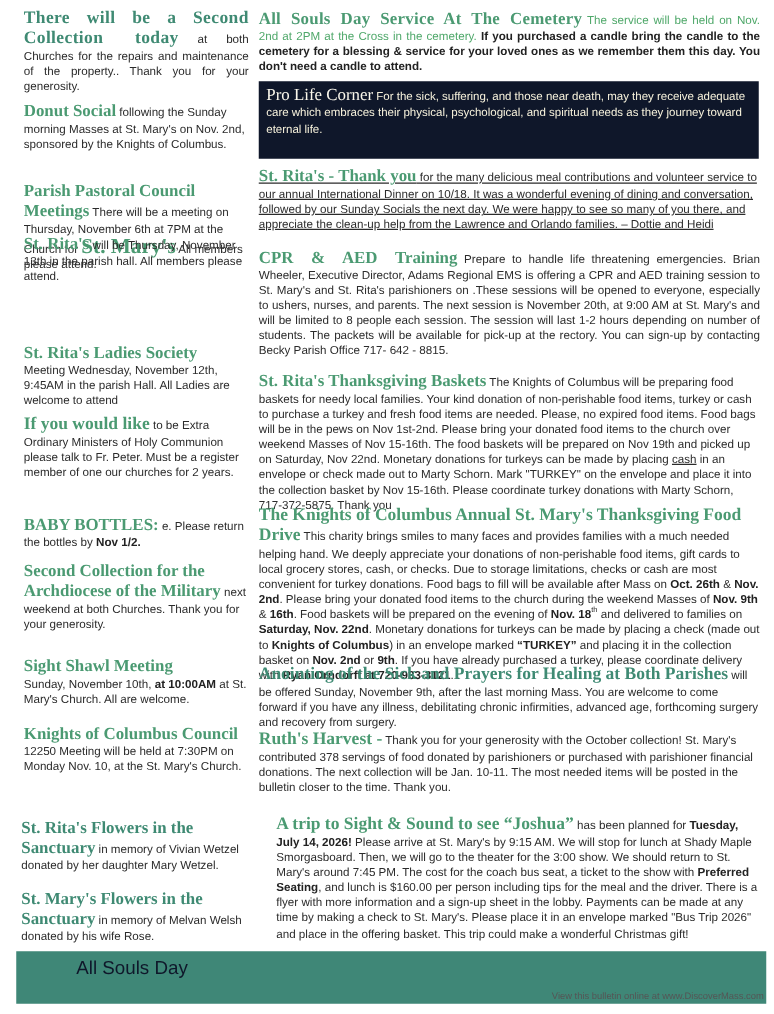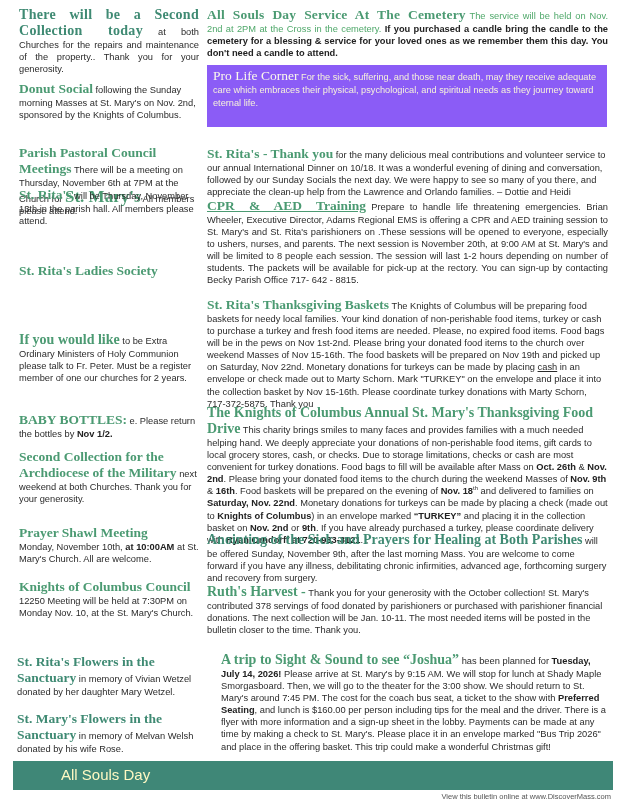--- a/index.html
+++ b/index.html
@@ -20,55 +20,55 @@
   .item u { text-decoration: underline; }
   .item sup { font-size: 6px; vertical-align: super; line-height: 0; }
   .justify { text-align: justify; }
 
   
   #l-second-collection { position: absolute; top: 0; }
   #l-second-collection .h { letter-spacing: 0.3px; word-spacing: 9px; font-size: 14px; }
   #l-donut { position: absolute; top: 74px; }
   #l-ppc { position: absolute; top: 138px; }
   #l-rita { position: absolute; top: 180px; }
-  #l-ladies { position: absolute; top: 256px; }
+  #l-ladies { position: absolute; top: 267px; }
   #l-ifyou { position: absolute; top: 325px; }
   #l-baby { position: absolute; top: 405px; }
   #l-military { position: absolute; top: 442px; }
   #l-shawl { position: absolute; top: 518px; }
   #l-kofc { position: absolute; top: 572px; }
   #l-rita-flowers { position: absolute; top: 647px; left: -2px; }
   #l-mary-flowers { position: absolute; top: 704px; left: -2px; }
 
   
   #r-allsouls { position: absolute; top: 0; }
   #r-allsouls .h { word-spacing: 3px; letter-spacing: 0.2px; }
   #r-allsouls .sub { color: #4fa86a; font-size: 9.3px; font-weight: normal; font-family: "Liberation Sans", sans-serif; }
   #r-allsouls b { color: #222; }
 
   #r-prolife {
     position: absolute; top: 58px; left: 0; width: 400px; height: 62px;
-    background: #8b5cf6; color: #f7f2dc; padding: 5px 6px;
+    background: #0f172a; color: #f7f2dc; padding: 5px 6px;
     font-size: 9.2px; line-height: 12.8px;
   }
   #r-prolife .h { font-family: "Liberation Serif", serif; font-size: 13.5px; color: #fbf8ec; font-weight: normal; }
 
-  #r-thankyou { position: absolute; top: 139px; }
+  #r-thankyou { position: absolute; top: 126px; text-decoration: underline; }
   #r-cpr { position: absolute; top: 191px; }
-  #r-cpr .h { word-spacing: 8px; text-decoration: underline; }
+  #r-cpr .h { word-spacing: 8px; }
   #r-baskets { position: absolute; top: 290px; }
   #r-drive { position: absolute; top: 398px; }
   #r-anoint { position: absolute; top: 525px; }
   #r-ruth { position: absolute; top: 577px; }
   #r-trip { position: absolute; top: 645px; margin-left: 14px; }
 
   
   #footer-band {
-    position: absolute; left: 13px; top: 761px; width: 600px; height: 29px;
-    background: #3f8777; color: #fef9c3;
+    position: absolute; left: 13px; top: 761px; width: 600px; height: 42px;
+    background: #3f8777; color: #0f172a;
     font-family: "Liberation Sans", sans-serif; font-size: 15px;
   }
   #footer-left { position: absolute; left: 48px; top: 5px; }
   #footer-right { position: absolute; left: 355px; top: 5px; }
   #footer-note {
     position: absolute; right: 8px; top: 792px;
     font-size: 7.5px; color: #555;
   }
 </style>
 </head>
@@ -87,37 +87,38 @@
   <div class="item" id="l-ppc">
     <span class="h">Parish Pastoral Council Meetings</span><span> There will be a meeting on Thursday, November 6th at 7PM at the Church for </span><span class="h" style="font-size:17px">St. Mary's</span><span> All members please attend.</span>
   </div>
 
   <div class="item" id="l-rita">
     <span class="h">St. Rita's</span><span> will be Thursday, November 13th in the parish hall.  All members please attend.</span>
   </div>
 
   <div class="item" id="l-ladies">
     <div class="h">St. Rita's Ladies Society</div>
+    <div>Meeting Wednesday, November 12th, 9:45AM in the parish Hall.  All Ladies are welcome to attend</div>
   </div>
 
   <div class="item" id="l-ifyou">
     <span class="h big">If you would like</span><span> to be Extra Ordinary Ministers of Holy Communion please talk to Fr. Peter.  Must be a register member of one our churches for 2 years.</span>
   </div>
 
   <div class="item" id="l-baby">
     <span class="h">BABY BOTTLES:</span><span> e.   Please return the bottles by </span><b>Nov 1/2.</b>
   </div>
 
   <div class="item" id="l-military">
     <span class="h">Second Collection for the Archdiocese of the Military</span><span> next weekend at both Churches.  Thank you for your generosity.</span>
   </div>
 
   <div class="item" id="l-shawl">
-    <div class="h">Prayer Shawl Meeting</div>
-    <div><span>Monday,  November 10th, </span><b>at 10:00AM</b><span> at St. Mary's Church.   All are welcome.</span></div>
+    <div class="h">Sight Shawl Meeting</div>
+    <div><span>Sunday,  November 10th, </span><b>at 10:00AM</b><span> at St. Mary's Church.   All are welcome.</span></div>
   </div>
 
   <div class="item" id="l-kofc">
     <span class="h">Knights of Columbus Council</span><span> 12250 Meeting  will be held at 7:30PM on Monday Nov. 10, at the St. Mary's Church.</span>
   </div>
 
   <div class="item" id="l-rita-flowers">
     <span class="h teal">St. Rita's Flowers in the Sanctuary</span><span>  in memory of Vivian Wetzel donated by her daughter Mary Wetzel.</span>
   </div>
 

